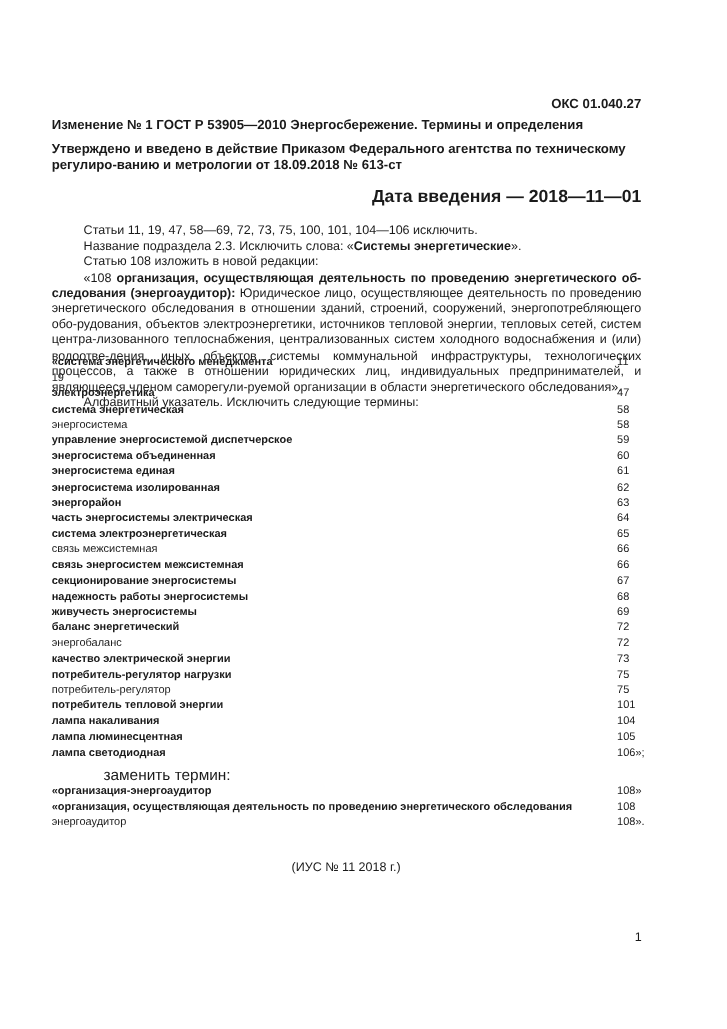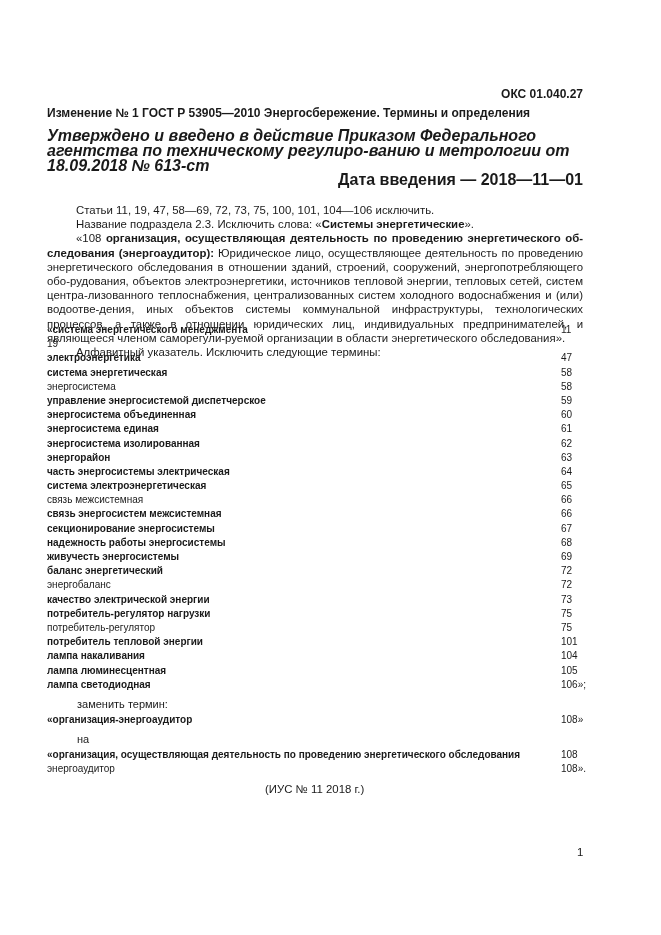--- a/index.html
+++ b/index.html
@@ -1,44 +1,45 @@
 <!DOCTYPE html>
 <html><head>
 <meta charset="utf-8">
 <style>
   html, body { margin:0; padding:0; background:#ffffff; }
   body { width:661px; height:935px; position:relative; font-family:"Liberation Sans", sans-serif; color:#1a1a1a; overflow:hidden; }
   .abs { position:absolute; }
   .oks { top:87px; right:78px; font-size:12px; font-weight:bold;margin-left:10px; }
   .title { top:106px; left:47px; font-size:12px; font-weight:bold; }
-  .approved { top:128px; left:47px; width:536px; font-size:16px; font-weight:bold; line-height:15px;font-style:italic; }
+  .approved { top:128px; left:47px; width:536px; font-size:12px; font-weight:bold; line-height:15px; }
   .date { top:171px; right:78px; font-size:16px; font-weight:bold; }
   .body { top:203px; left:47px; width:536px; font-size:11.4px; line-height:14.2px; text-align:justify; }
   .body p { margin:0; text-indent:29px; }
   .body b { font-weight:bold; }
   .index { position:absolute; top:323px; left:47px; width:560px; font-size:10px; }
   .row { display:flex; justify-content:space-between; height:14.2px; line-height:14.2px; }
   .row .term { font-weight:bold; }
   .row.plain .term { font-weight:normal;text-align:center; }
   .row .num { width:46px; text-align:left; font-weight:normal; }
-  .note { margin:5px 0 2px 30px; font-size:11px; line-height:14px; }
+  .note { margin:5px 0 2px 47px; font-size:14px; line-height:14px; }
   .footer { top:783px; left:265px; font-size:11.4px; }
   .pagenum { top:846px; left:577px; font-size:11.4px; }
 </style>
 </head>
 <body>
 
 <div class="abs oks">ОКС 01.040.27</div>
 <div class="abs title">Изменение № 1 ГОСТ Р 53905—2010 Энергосбережение. Термины и определения</div>
 <div class="abs approved">Утверждено и введено в действие Приказом Федерального агентства по техническому регулиро-ванию и метрологии от 18.09.2018 № 613-ст</div>
 <div class="abs date">Дата введения — 2018—11—01</div>
 
 <div class="abs body">
   <p>Статьи 11, 19, 47, 58—69, 72, 73, 75, 100, 101, 104—106 исключить.</p>
   <p><span>Название подраздела 2.3. Исключить слова: «</span><b>Системы энергетические</b><span>».</span></p>
+  <p>Статью 108 изложить в новой редакции:</p>
   <p><span>«108 </span><b>организация, осуществляющая деятельность по проведению энергетического об-следования (энергоаудитор):</b><span> Юридическое лицо, осуществляющее деятельность по проведению энергетического обследования в отношении зданий, строений, сооружений, энергопотребляющего обо-рудования, объектов электроэнергетики, источников тепловой энергии, тепловых сетей, систем центра-лизованного теплоснабжения, централизованных систем холодного водоснабжения и (или) водоотве-дения, иных объектов системы коммунальной инфраструктуры, технологических процессов, а также в отношении юридических лиц, индивидуальных предпринимателей, и являющееся членом саморегули-руемой организации в области энергетического обследования».</span></p>
   <p>Алфавитный указатель. Исключить следующие термины:</p>
 </div>
 
 <div class="index">
   <div id="excluded-list">
       <div class="row">
         <span class="term">«система энергетического менеджмента</span>
         <span class="num">11</span>
       </div>
@@ -140,21 +141,20 @@
       <div class="row">
         <span class="term">лампа светодиодная</span>
         <span class="num">106»;</span>
       </div>
     </div>
   <div class="note">заменить термин:</div>
   <div class="row">
     <span class="term">«организация-энергоаудитор</span>
     <span class="num">108»</span>
   </div>
-  <div class="note">на</div>
   <div id="new-list">
       <div class="row">
         <span class="term">«организация, осуществляющая деятельность по проведению энергетического обследования</span>
         <span class="num">108</span>
       </div>
       <div class="row plain">
         <span class="term">энергоаудитор</span>
         <span class="num">108».</span>
       </div>
     </div>

